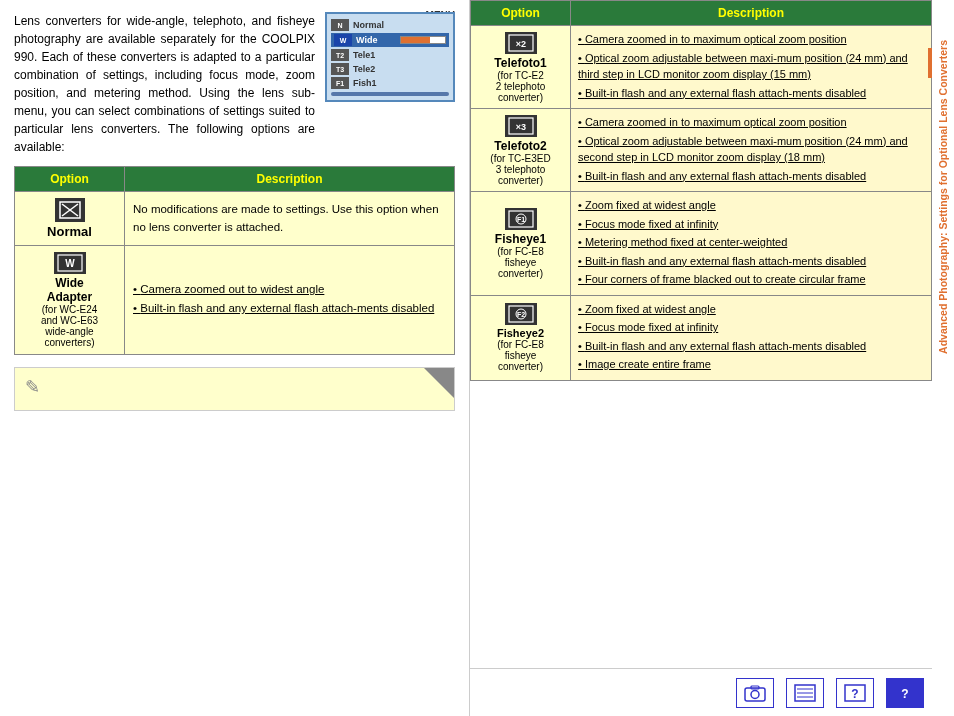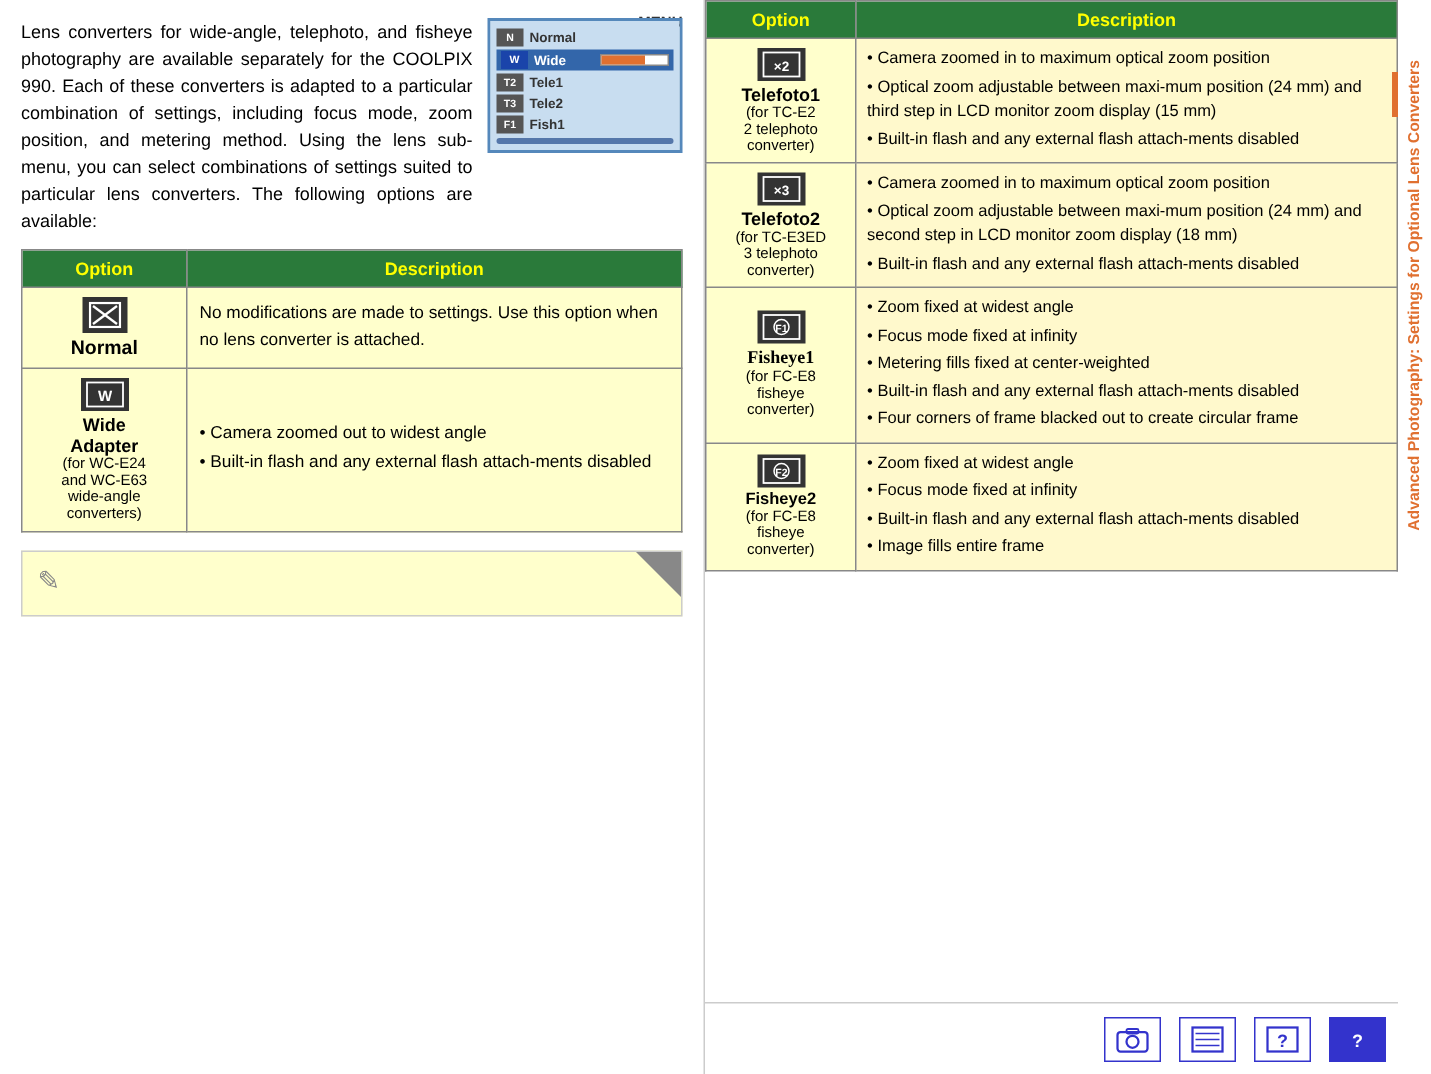--- a/index.html
+++ b/index.html
@@ -307,20 +307,21 @@
 
     .bullet-list {
       list-style: none;
       padding: 0;
     }
     .bullet-list li::before {
       content: "• ";
     }
     .bullet-list li {
       margin-bottom: 2px;
+      text-decoration: underline;
     }
   </style>
 </head>
 <body>
 
 <div class="left-panel">
 
   <div class="menu-icon-container">
     <span style="font-size:10px;font-weight:bold;padding-left:48px;">MENU</span>
     <div class="menu-oval"></div>
@@ -473,28 +474,28 @@
 
           <tr>
             <td class="right-option-cell">
               <div style="margin:0 auto 2px auto;width:32px;height:22px;background:#333;display:flex;align-items:center;justify-content:center;">
                 <svg width="26" height="18" viewBox="0 0 26 18">
                   <rect x="1" y="1" width="24" height="16" fill="none" stroke="white" stroke-width="1.2"></rect>
                   <ellipse cx="13" cy="9" rx="5" ry="5" fill="none" stroke="white" stroke-width="1"></ellipse>
                   <text x="13" y="12" fill="white" font-size="7" text-anchor="middle">F1</text>
                 </svg>
               </div>
-              <div style="font-weight:bold;font-size:12px;font-family:Liberation Serif, serif;">Fisheye1</div>
+              <div style="font-weight:bold;font-size:12px;">Fisheye1</div>
               <div style="font-size:10px;font-weight:normal;">(for FC-E8<br>fisheye<br>converter)</div>
             </td>
             <td class="right-desc-cell">
               <ul class="bullet-list">
                 <li>Zoom fixed at widest angle</li>
                 <li>Focus mode fixed at infinity</li>
-                <li>Metering fills fixed at center-weighted</li>
+                <li>Metering method fixed at center-weighted</li>
                 <li>Built-in flash and any external flash attach-ments disabled</li>
                 <li>Four corners of frame blacked out to create circular frame</li>
               </ul>
             </td>
           </tr>
 
           <tr>
             <td class="right-option-cell">
               <div style="margin:0 auto 2px auto;width:32px;height:22px;background:#333;display:flex;align-items:center;justify-content:center;">
                 <svg width="26" height="18" viewBox="0 0 26 18">
@@ -504,21 +505,21 @@
                 </svg>
               </div>
               <div style="font-weight:bold;font-size:11px;">Fisheye2</div>
               <div style="font-size:10px;font-weight:normal;">(for FC-E8<br>fisheye<br>converter)</div>
             </td>
             <td class="right-desc-cell">
               <ul class="bullet-list">
                 <li>Zoom fixed at widest angle</li>
                 <li>Focus mode fixed at infinity</li>
                 <li>Built-in flash and any external flash attach-ments disabled</li>
-                <li>Image fills entire frame</li>
+                <li>Image create entire frame</li>
               </ul>
             </td>
           </tr>
         </tbody>
       </table>
     </div>
 
     <div class="side-text-container">
       <div class="side-text">Advanced Photography: Settings for Optional Lens Converters</div>
     </div>

